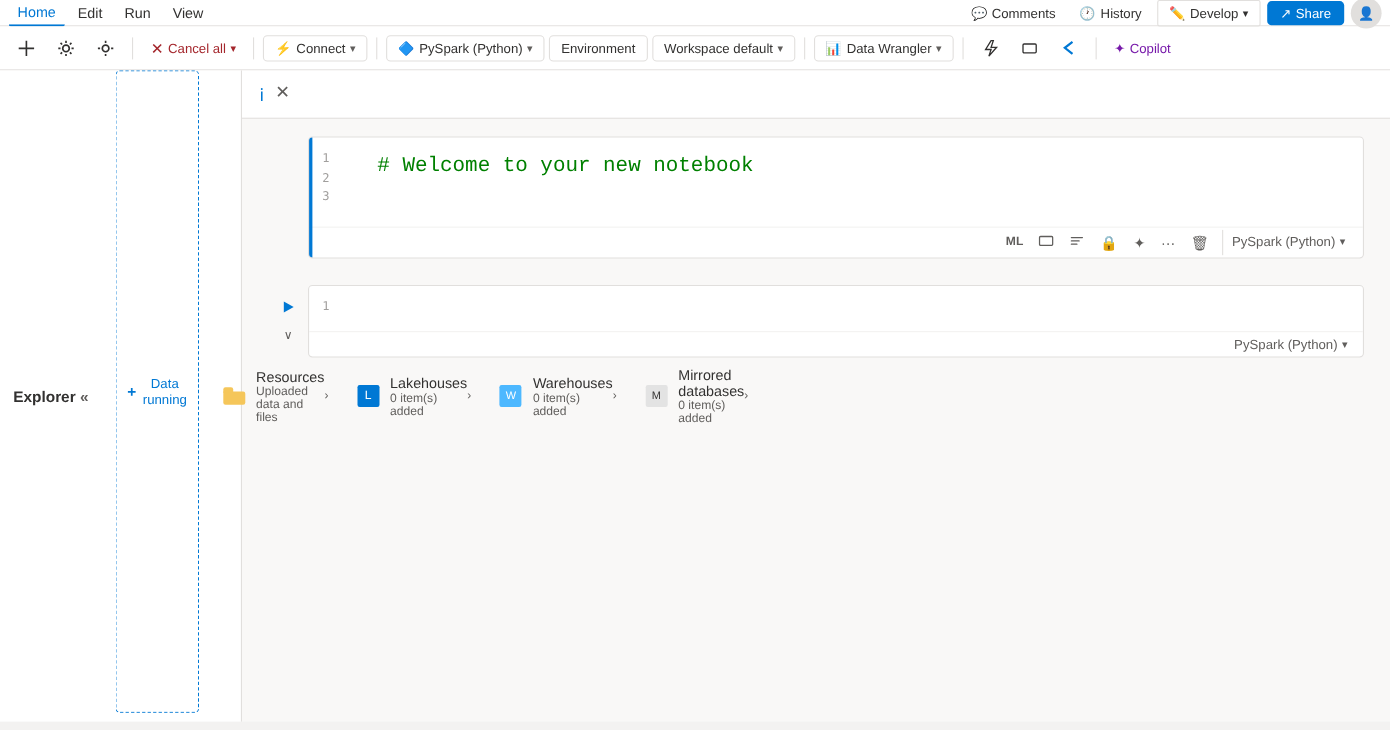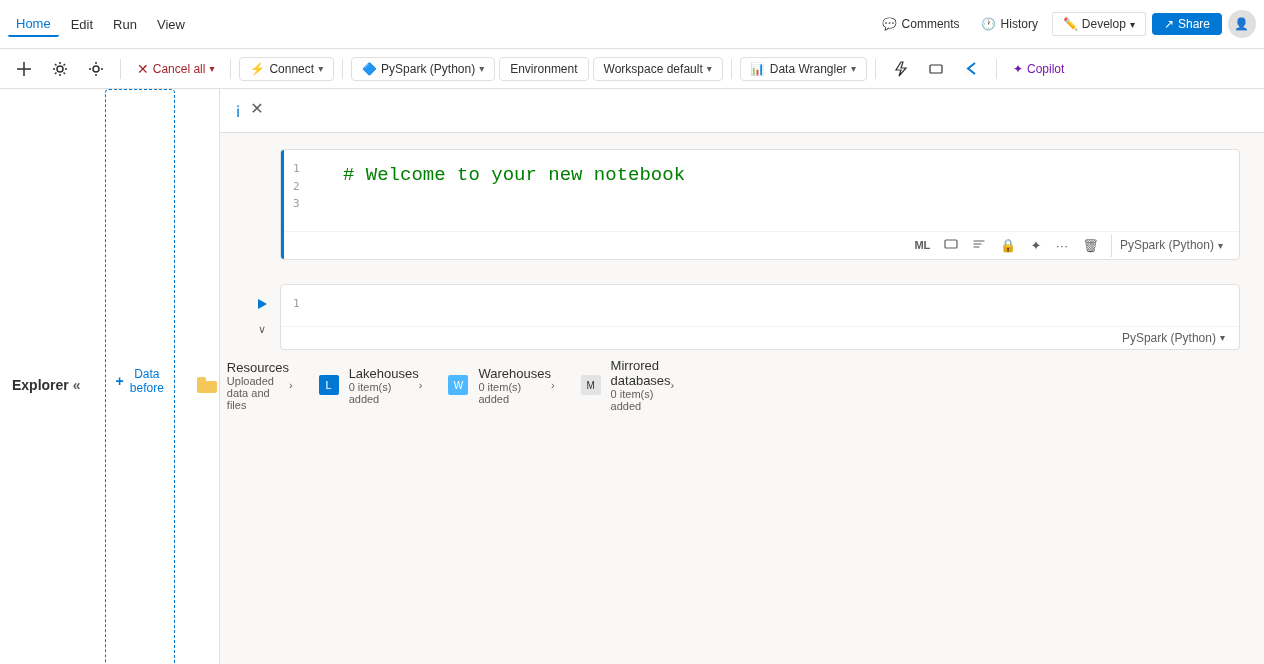--- a/index.html
+++ b/index.html
@@ -1,20 +1,20 @@
 <!DOCTYPE html>
 <html><head>
   <meta charset="utf-8">
   <style>
     * { box-sizing: border-box; margin: 0; padding: 0; }
     body { font-family: 'Segoe UI', sans-serif; font-size: 13px; background: #f3f2f1; color: #323130; height: 664px; overflow: hidden; }
 
     
     .menu-bar {
-      display: flex; align-items: center; height: 49px;
+      display: flex; align-items: center; height: 24px;
       background: #fff; border-bottom: 1px solid #e1dfdd;
       padding: 0 8px; gap: 4px;
     }
     .menu-item {
       padding: 4px 8px; cursor: pointer; font-size: 13px; color: #323130;
       border-radius: 2px;
     }
     .menu-item.active { color: #0078d4; border-bottom: 2px solid #0078d4; }
 
     
@@ -318,21 +318,21 @@
 <div class="main-layout">
 
   <div class="sidebar">
     <div class="sidebar-header">
       <span>Explorer</span>
       <span class="sidebar-collapse">«</span>
     </div>
 
     <button class="add-datasource-btn">
       <span style="font-size:14px;font-weight:bold;">+</span>
-      <span>Data before</span>
+      <span>Data running</span>
     </button>
 
     <div class="sidebar-item">
       <div class="sidebar-item-icon">
         <span class="icon-folder"></span>
       </div>
       <div class="sidebar-item-content">
         <div class="sidebar-item-name">Resources</div>
         <div class="sidebar-item-sub">Uploaded data and files</div>
       </div>

